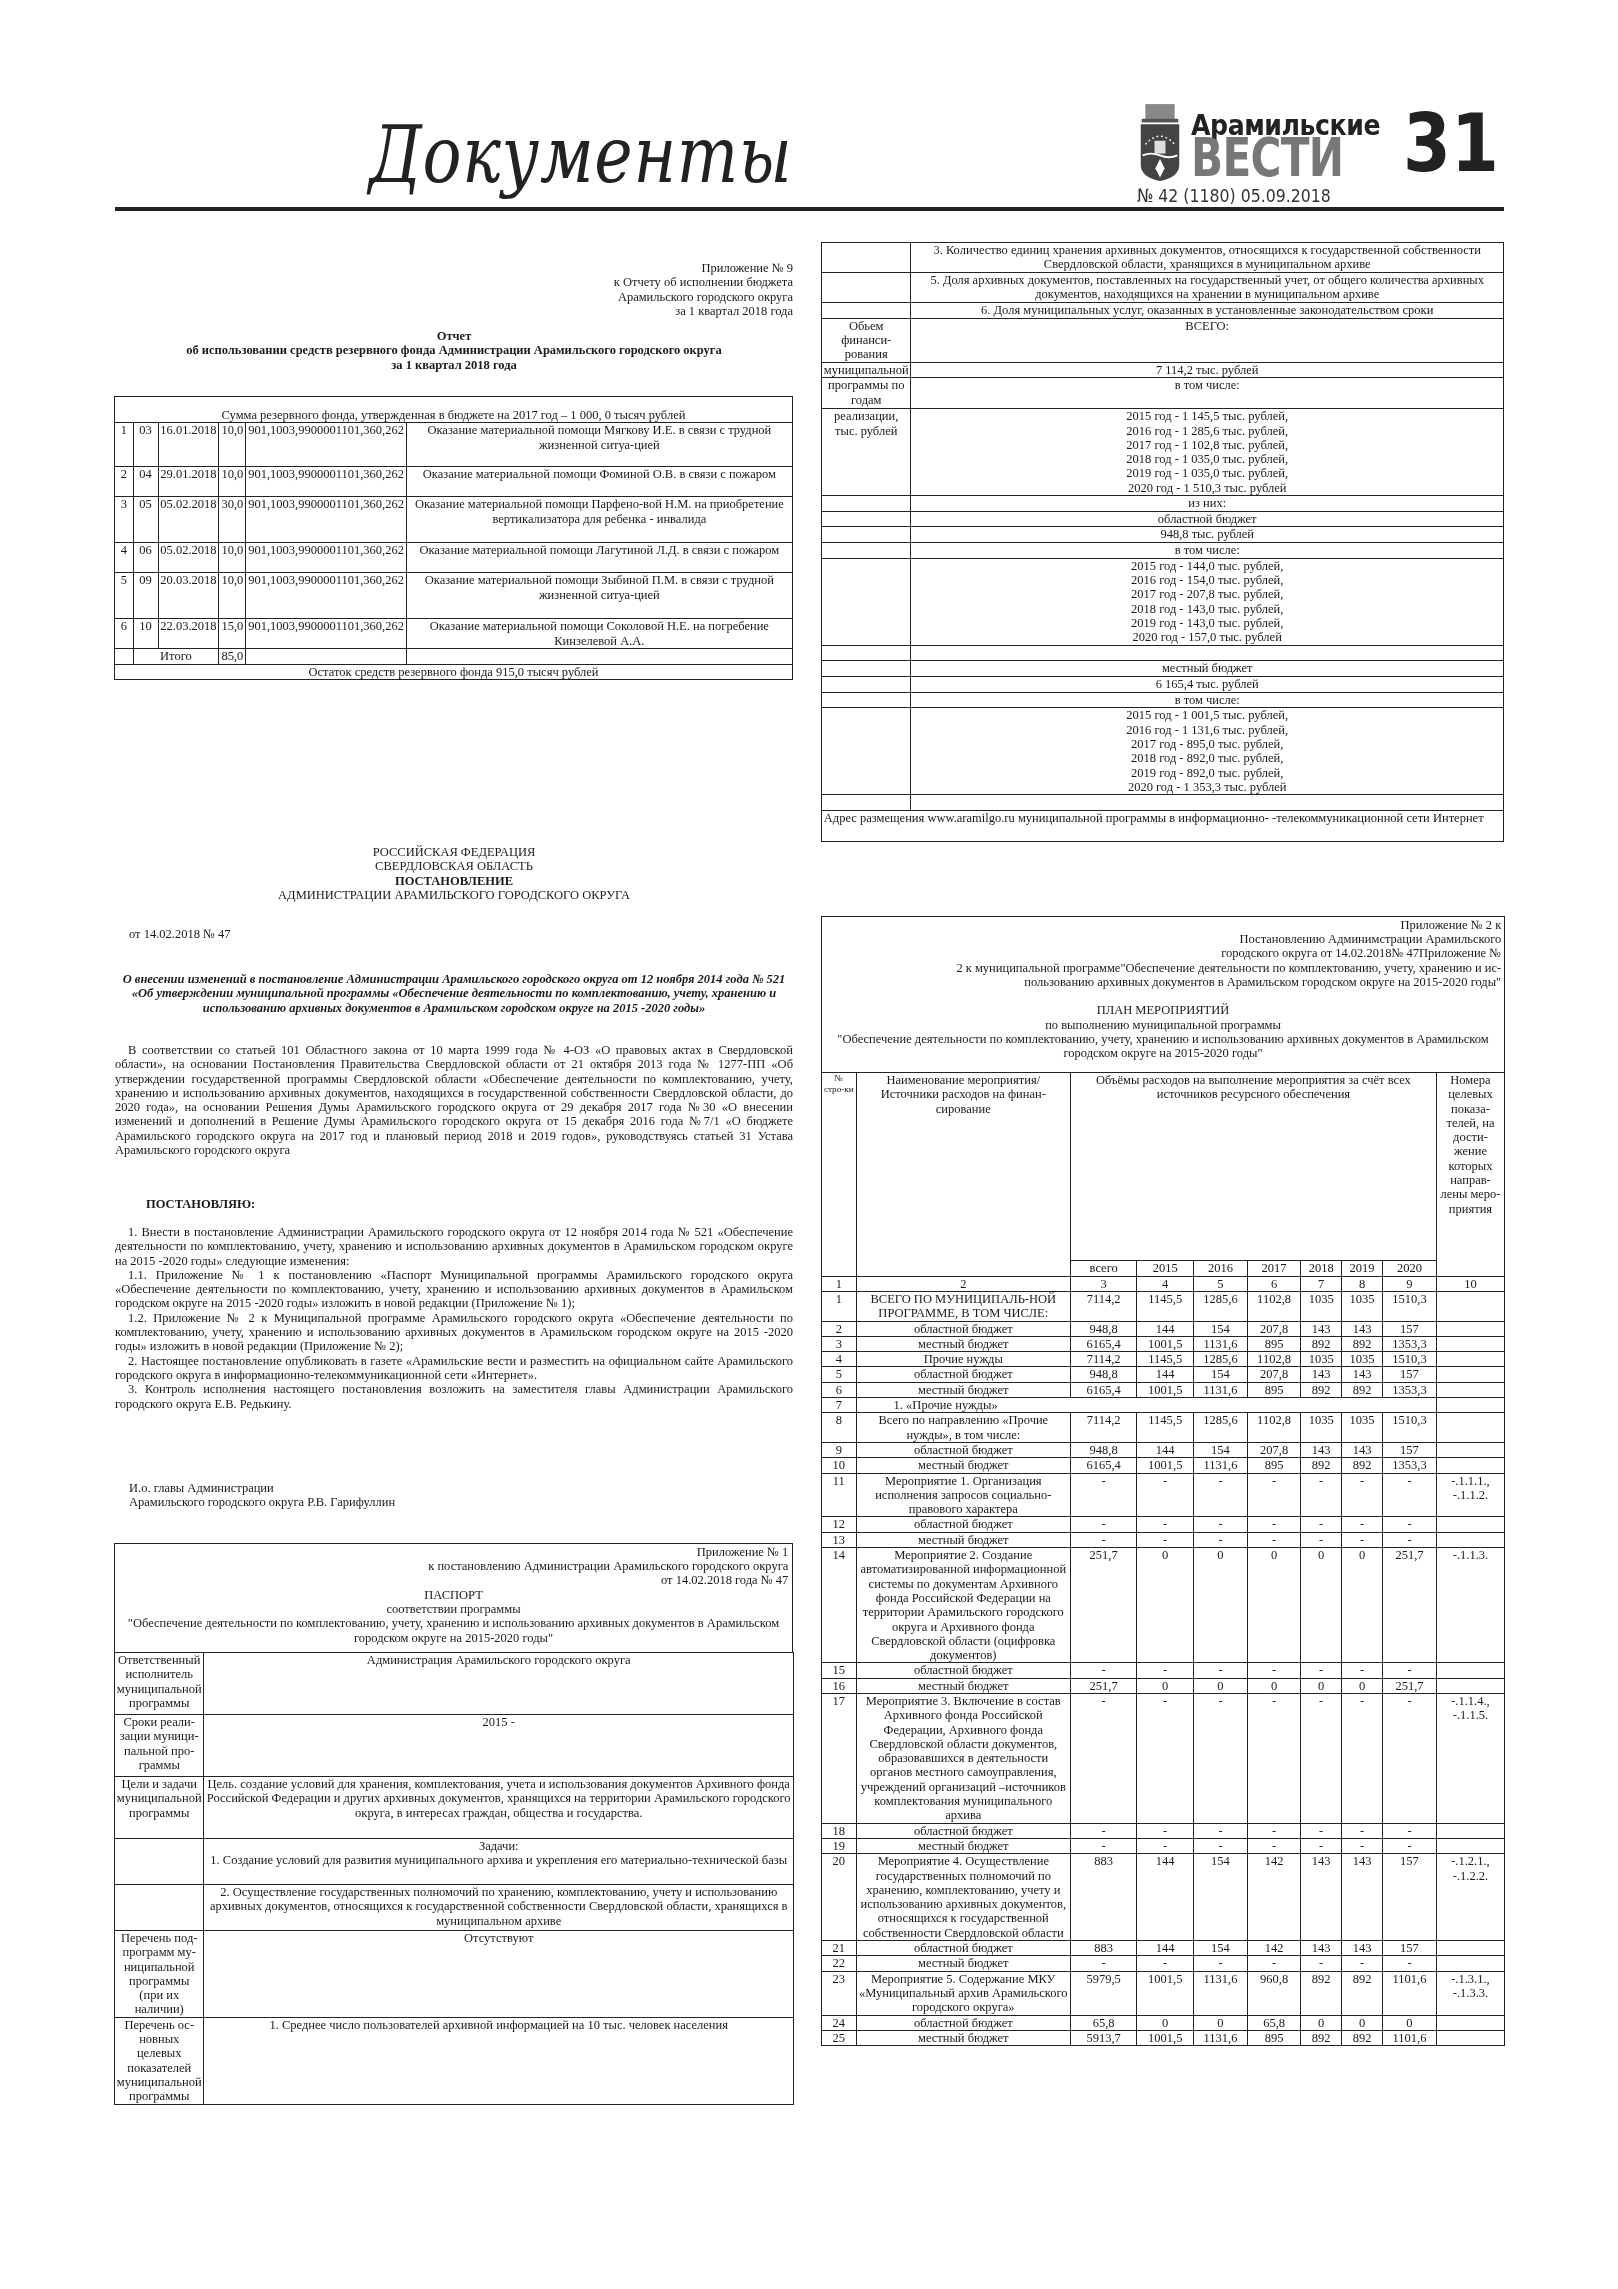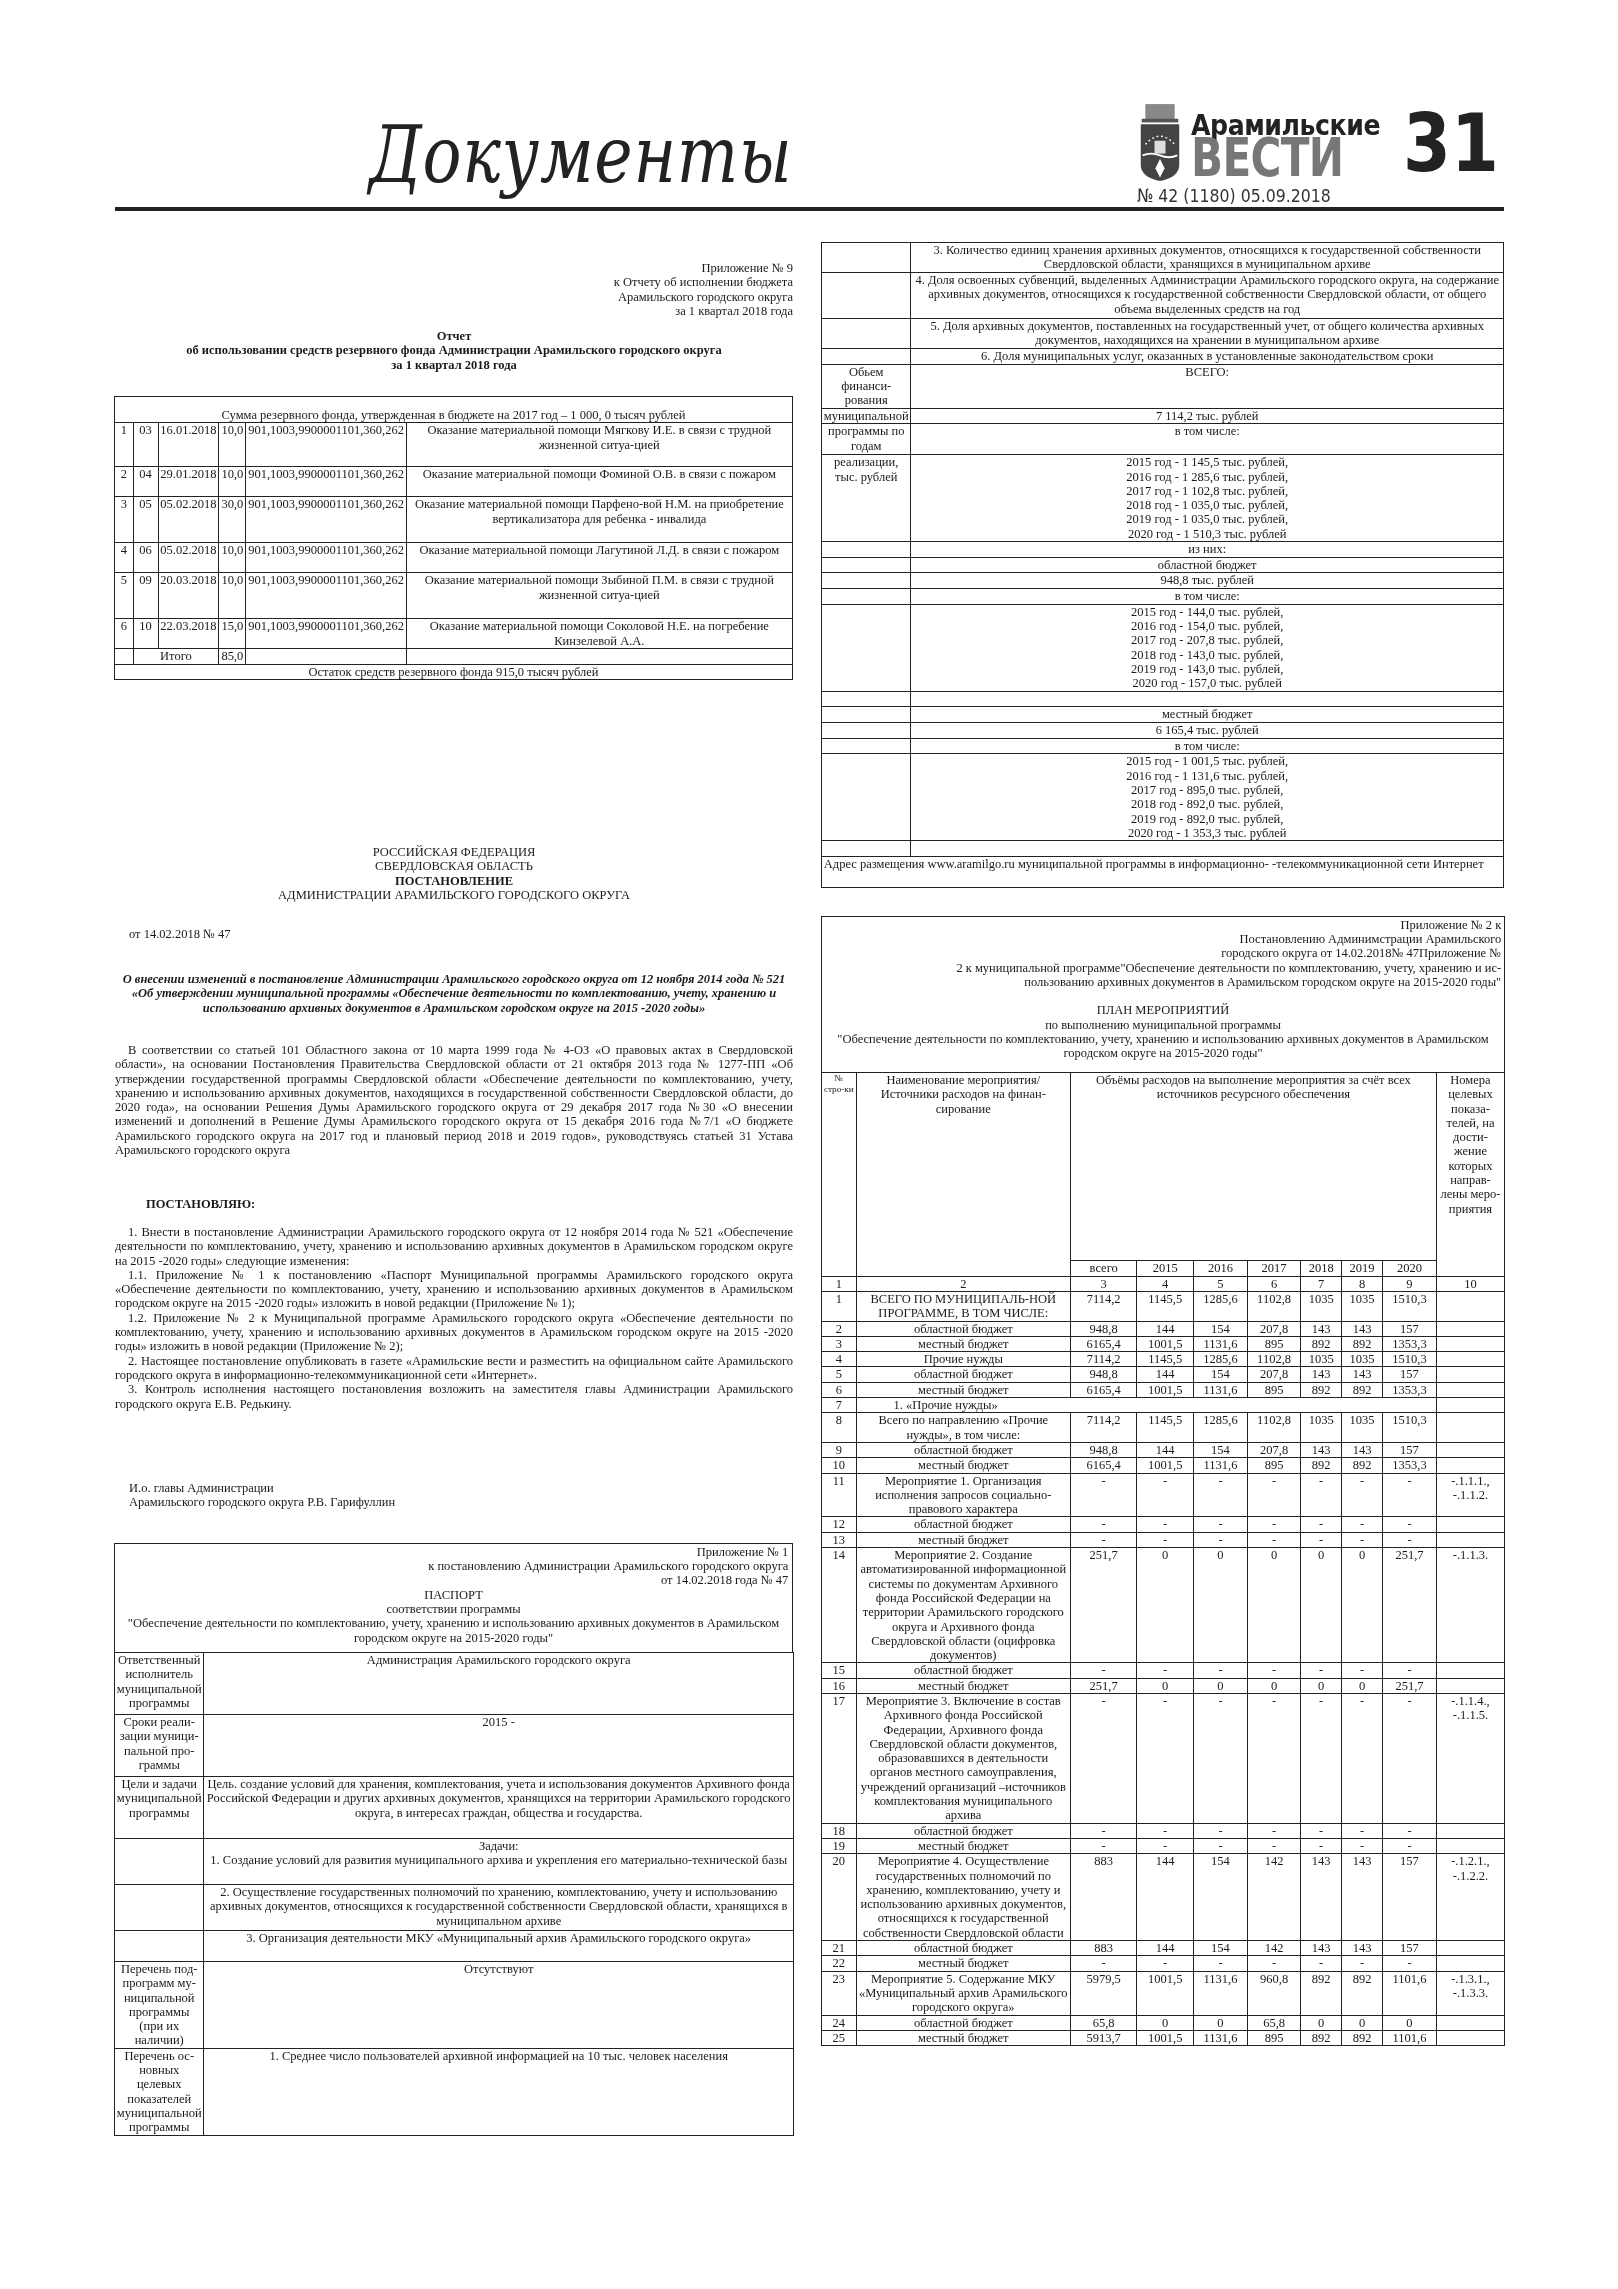--- a/index.html
+++ b/index.html
@@ -198,48 +198,40 @@
       </tr>
   <tr style="height:46px">
         <td></td>
         <td class="c" style="white-space:pre-line">Задачи:
 1. Создание условий для развития муниципального архива и укрепления его материально-технической базы</td>
       </tr>
   <tr style="height:46px">
         <td></td>
         <td class="c">2. Осуществление государственных полномочий по хранению, комплектованию, учету и использованию архивных документов, относящихся к государственной собственности Свердловской области, хранящихся в муниципальном архиве</td>
       </tr>
-  <tr style="height:31px">
-        <td></td>
-        <td class="c">3. Организация деятельности МКУ «Муниципальный архив Арамильского городского округа»</td>
-      </tr>
   <tr style="height:78px">
         <td class="c">Перечень под-программ му-ниципальной программы (при их наличии)</td>
         <td class="c">Отсутствуют</td>
       </tr>
   <tr style="height:78px">
         <td class="c">Перечень ос-новных целевых показателей муниципальной программы</td>
         <td class="c">1. Среднее число пользователей архивной информацией на 10 тыс. человек населения</td>
       </tr>
 </tbody>
   </table>
 
 <table class="abs" style="left:821px; top:242px; width:683px;">
   <colgroup>
       <col style="width:76px">
       <col>
     </colgroup>
   <tbody>
       <tr style="height:30px">
         <td></td>
         <td class="c">3. Количество единиц хранения архивных документов, относящихся к государственной собственности Свердловской области, хранящихся в муниципальном архиве</td>
-      </tr>
-  <tr style="height:46px">
-        <td></td>
-        <td class="c">4. Доля освоенных субвенций, выделенных Администрации Арамильского городского округа, на содержание архивных документов, относящихся к государственной собственности Свердловской области, от общего объема выделенных средств на год</td>
       </tr>
   <tr style="height:30px">
         <td></td>
         <td class="c">5. Доля архивных документов, поставленных на государственный учет, от общего количества архивных документов, находящихся на хранении в муниципальном архиве</td>
       </tr>
   <tr style="height:15.7px">
         <td></td>
         <td class="c">6. Доля муниципальных услуг, оказанных в установленные законодательством сроки</td>
       </tr>
   <tr style="height:31px">

